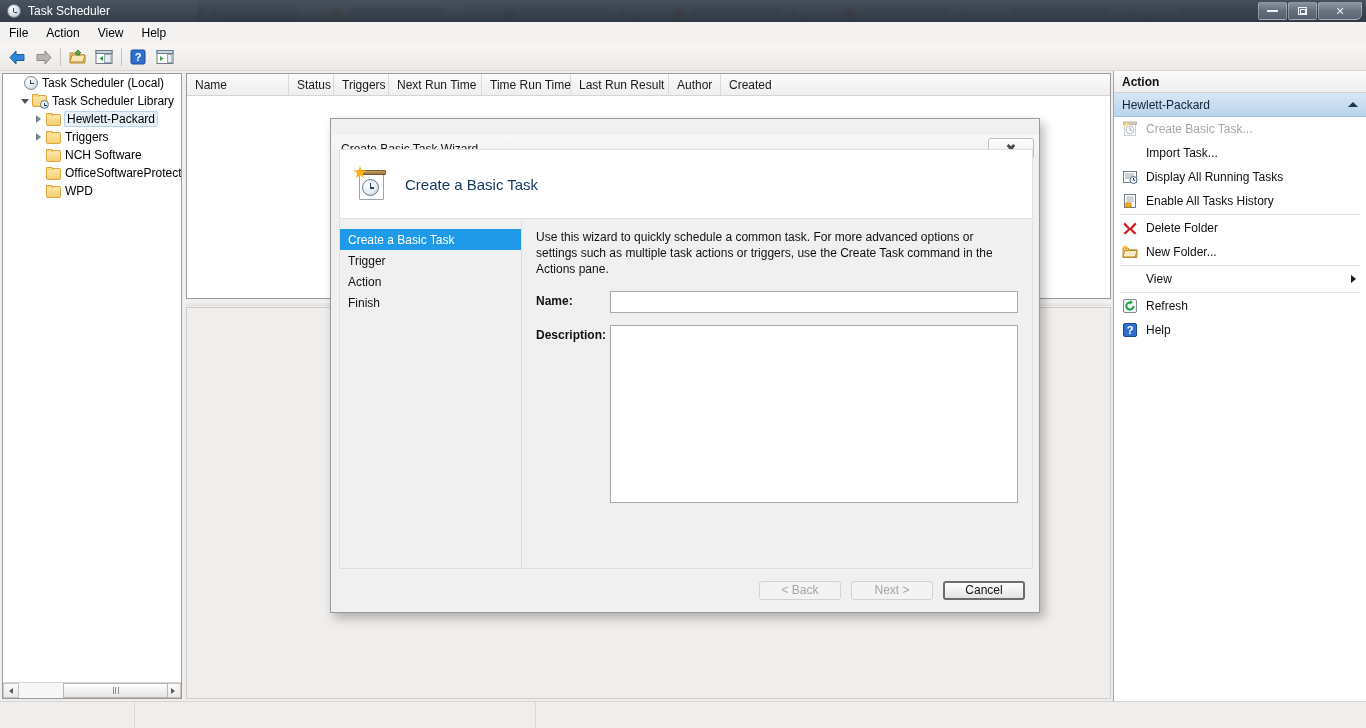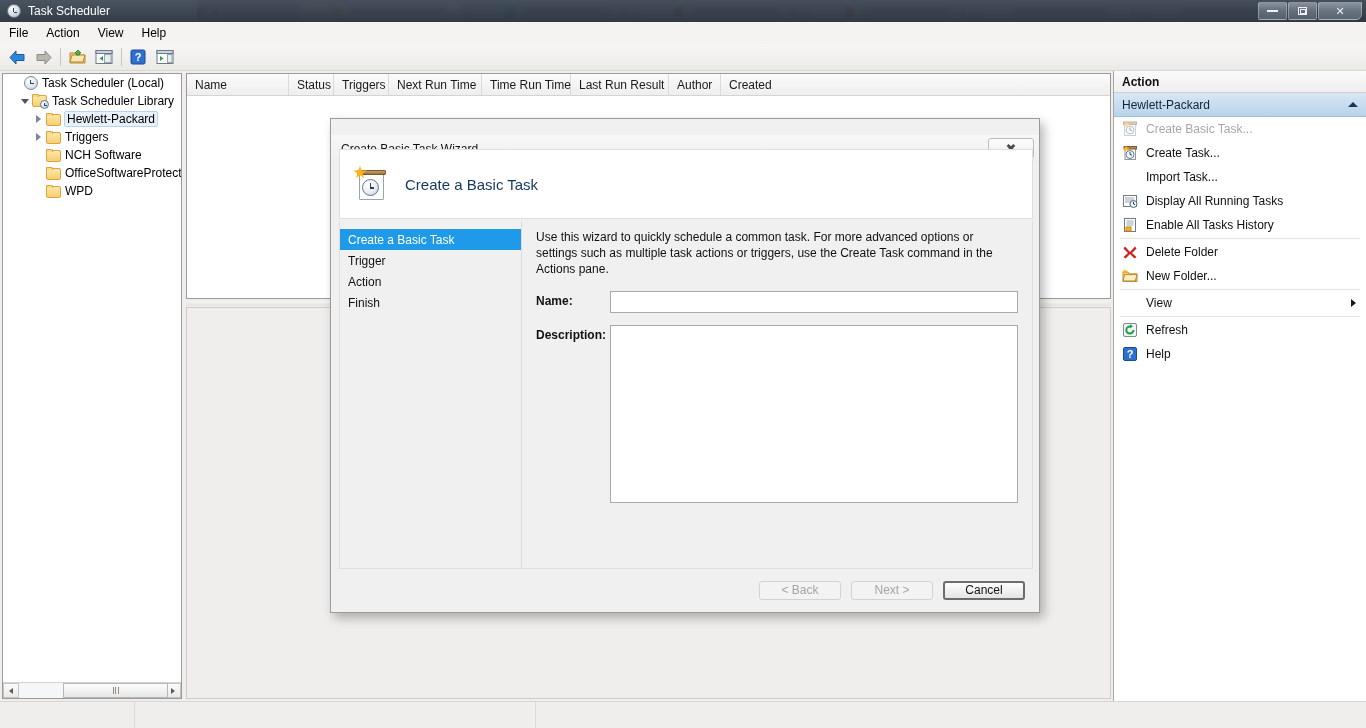--- a/index.html
+++ b/index.html
@@ -585,32 +585,20 @@
               <rect x="2.5" y="2" width="11" height="12.5" fill="#fff" stroke="#8d99a5"></rect>
               <rect x="1.5" y="1" width="13" height="2.5" fill="#b08a55" stroke="#7d5a2e"></rect>
               <circle cx="8" cy="9" r="4" fill="#eef3f7" stroke="#5f778c"></circle>
               <path d="M8 6.5 L8 9 L10 9.8" stroke="#2d4153" fill="none"></path>
               <path d="M3 1 L4.2 3 L6.3 3 L4.6 4.3 L5.3 6.4 L3 5.1 L0.7 6.4 L1.4 4.3 L-0.3 3 L1.8 3 Z" transform="translate(1.5,0.2)" fill="#ffb518"></path>
             </svg>
           </span>
           <span>Create Basic Task...</span>
         </div>
 
-        <div class="act-item">
-          <span class="act-ico">
-            <svg width="16" height="16" viewBox="0 0 16 16">
-              <rect x="3" y="2.5" width="10.5" height="12" fill="#fff" stroke="#8d99a5"></rect>
-              <rect x="2" y="1.5" width="12.5" height="2.5" fill="#b08a55" stroke="#7d5a2e"></rect>
-              <circle cx="8" cy="9.5" r="4" fill="#f2f6fa" stroke="#5f778c"></circle>
-              <path d="M8 7 L8 9.5 L10 10.3" stroke="#2d4153" fill="none"></path>
-              <path d="M3 1 L4.2 3 L6.3 3 L4.6 4.3 L5.3 6.4 L3 5.1 L0.7 6.4 L1.4 4.3 L-0.3 3 L1.8 3 Z" transform="translate(1,0)" fill="#ffb518"></path>
-            </svg>
-          </span>
-          <span>Create Task...</span>
-        </div>
 
         <div class="act-item">
           <span class="act-ico"></span>
           <span>Import Task...</span>
         </div>
 
         <div class="act-item">
           <span class="act-ico">
             <svg width="16" height="16" viewBox="0 0 16 16">
               <rect x="1.5" y="2.5" width="13" height="11" fill="#fff" stroke="#6f7c88"></rect>

